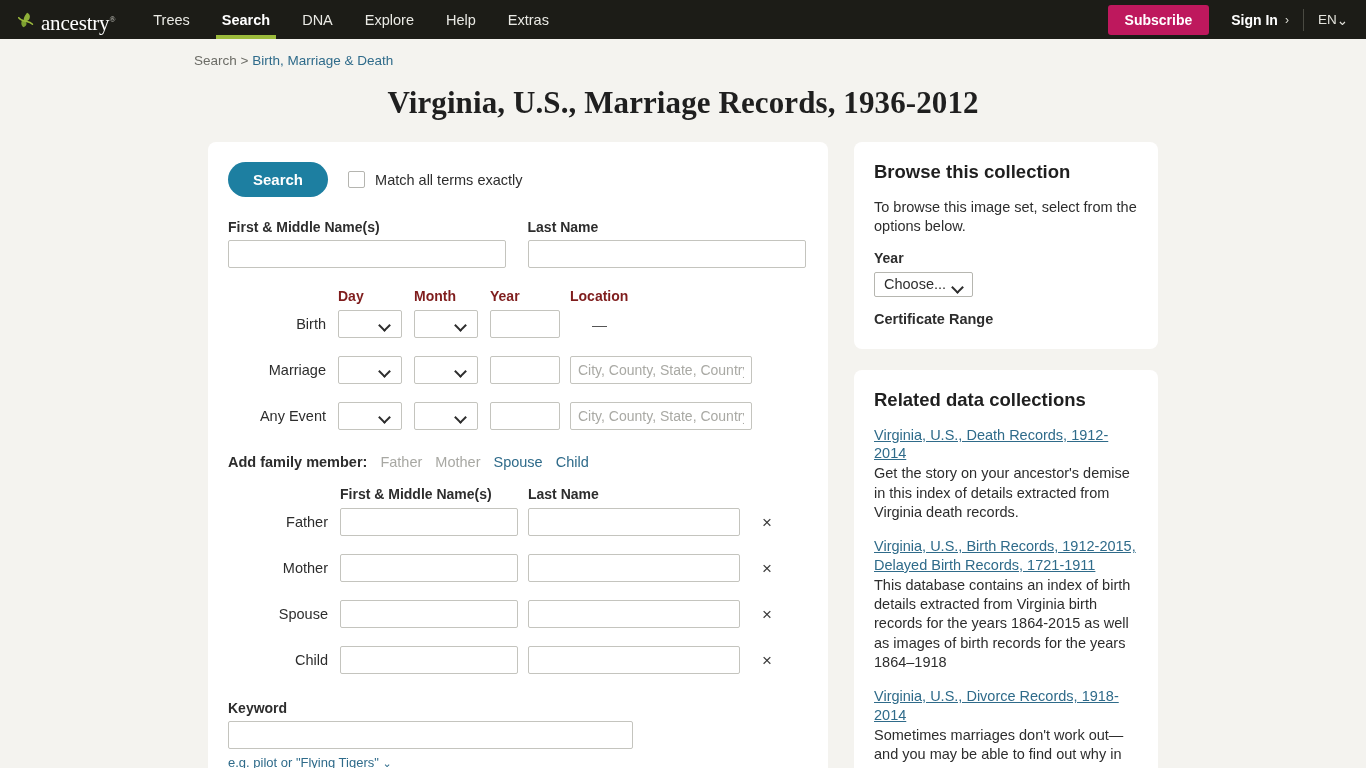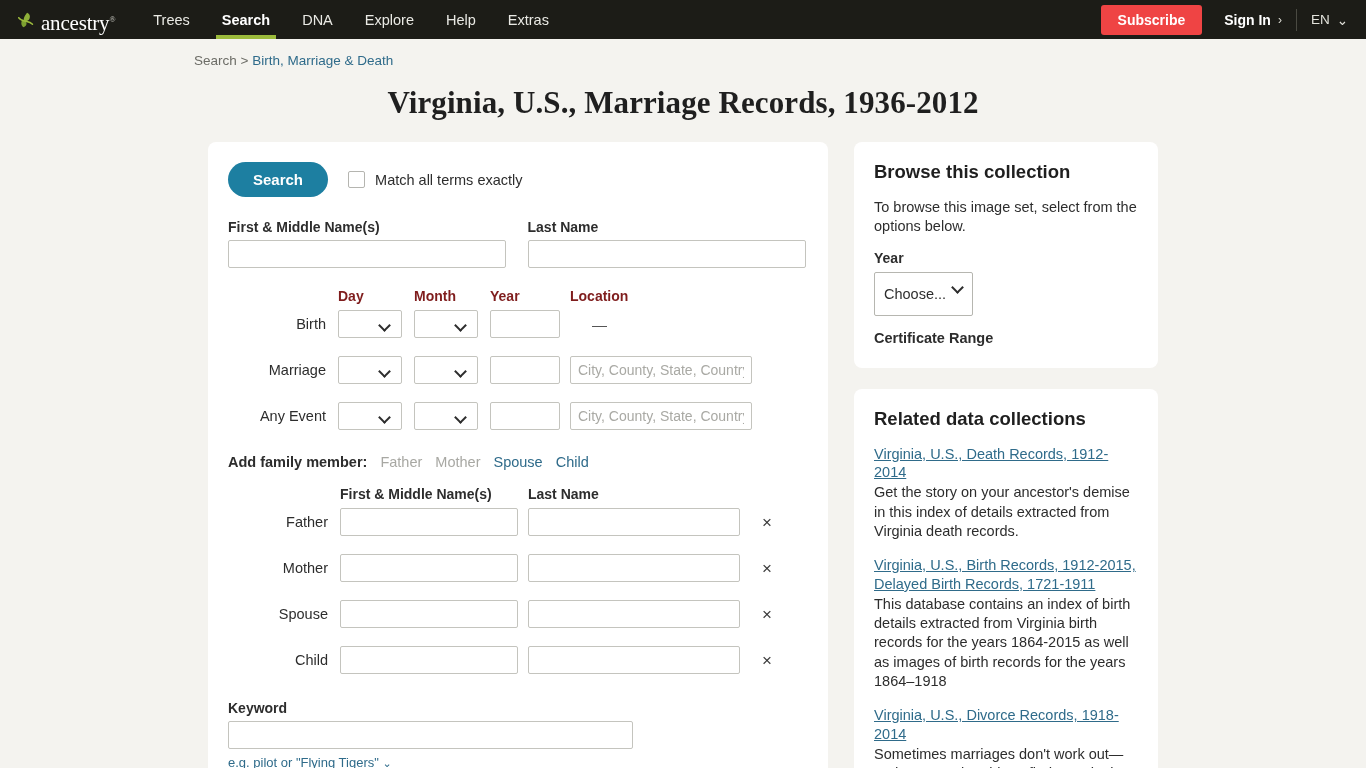--- a/index.html
+++ b/index.html
@@ -54,21 +54,21 @@
     height: 4px;
     background: #9cbb3c;
   }
   .nav-right {
     margin-left: auto;
     display: flex; align-items: center;
     padding-right: 12px;
     gap: 0px;
   }
   .subscribe-btn {
-    background: #ef4444;
+    background: #be185d;
     color: #ffffff;
     font-size: 14px;
     font-weight: bold;
     border: none;
     border-radius: 3px;
     padding: 7px 17px;
     cursor: pointer;
     font-family: "Liberation Sans", sans-serif;
   }
   .signin {
@@ -79,21 +79,21 @@
     display: flex; align-items: center; gap: 7px;
     cursor: pointer;
     text-decoration: none;
   }
   .signin .chev { font-size: 12px; font-weight: normal; color:#dedeD6; }
   .lang-sep { width:1px; height:22px; background:#4a4a42; }
   .lang {
     color: #e3e3dc;
     font-size: 13.5px;
     padding: 0 6px 0 14px;
-    display:flex; align-items:center; gap:7px;
+    display:flex; align-items:center; gap:0;
     cursor: pointer;
   }
 
   
   .breadcrumb {
     padding: 14px 0 0 194px;
     font-size: 13.5px;
     color: #6c6c66;
   }
   .breadcrumb a { color: #2f6b8a; text-decoration: none; cursor: pointer; }
@@ -261,21 +261,21 @@
     line-height: 1.33;
     margin: 0 0 13px 0;
   }
   .side-sub {
     font-size: 14px; font-weight: bold; color:#2d2d2d;
     margin-bottom: 6px;
   }
   .choose {
     position: relative;
     display: inline-flex; align-items:center;
-    height: 44px;
+    height: 25px;
     min-width: 98px;
     border: 1px solid #b6b6b0;
     border-radius: 2px;
     background: #fff;
     padding: 0 26px 0 9px;
     font-size: 14.5px;
     color: #2d2d2d;
     cursor: pointer;
     margin-bottom: 14px;
   }

